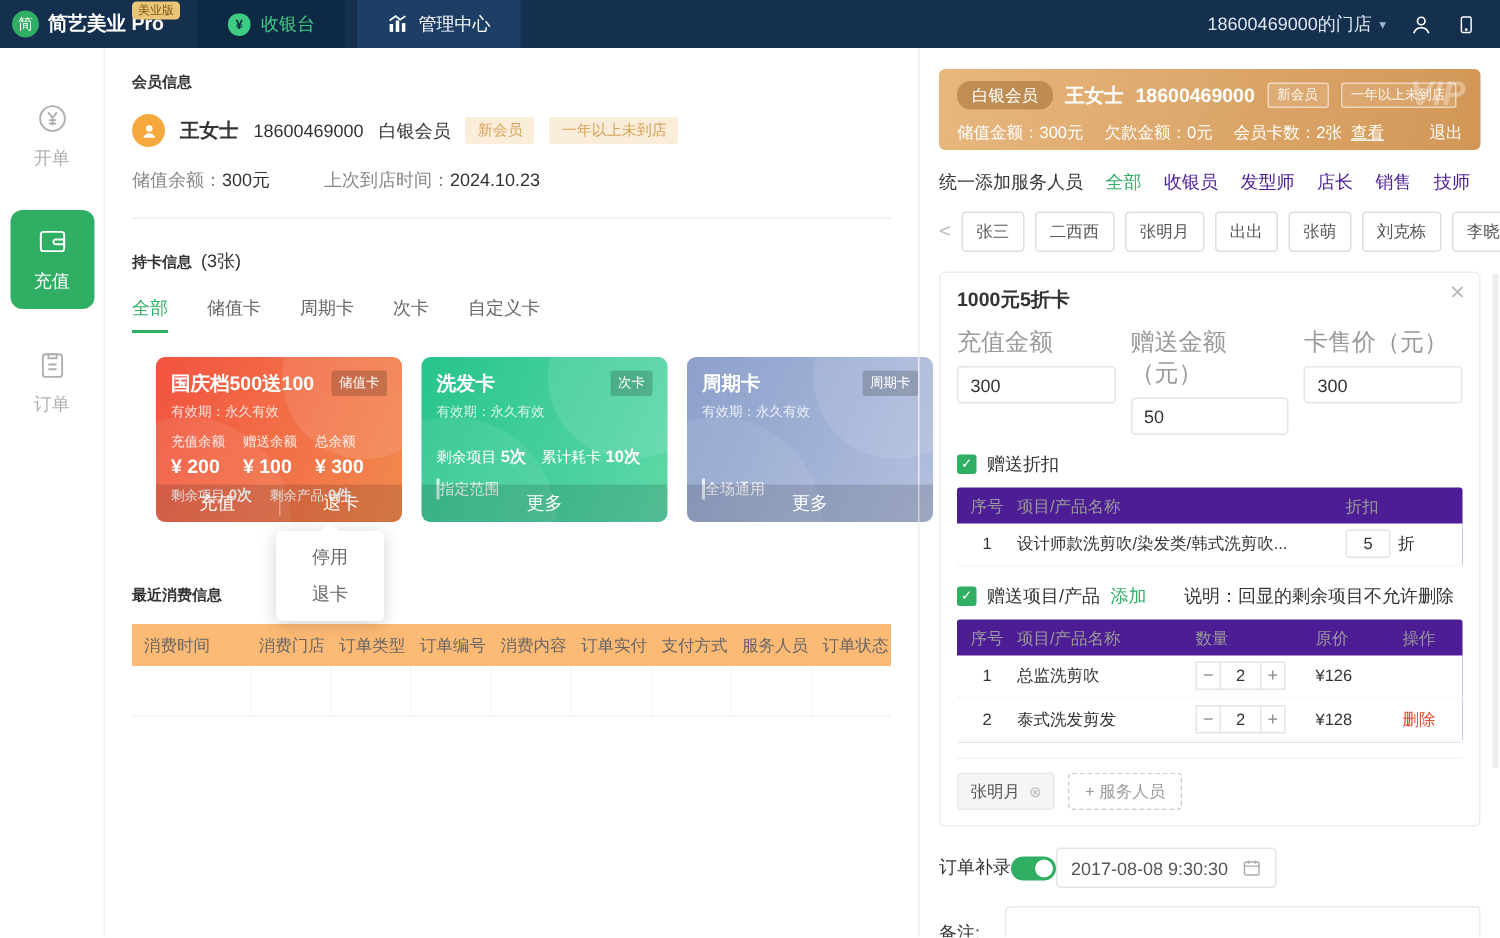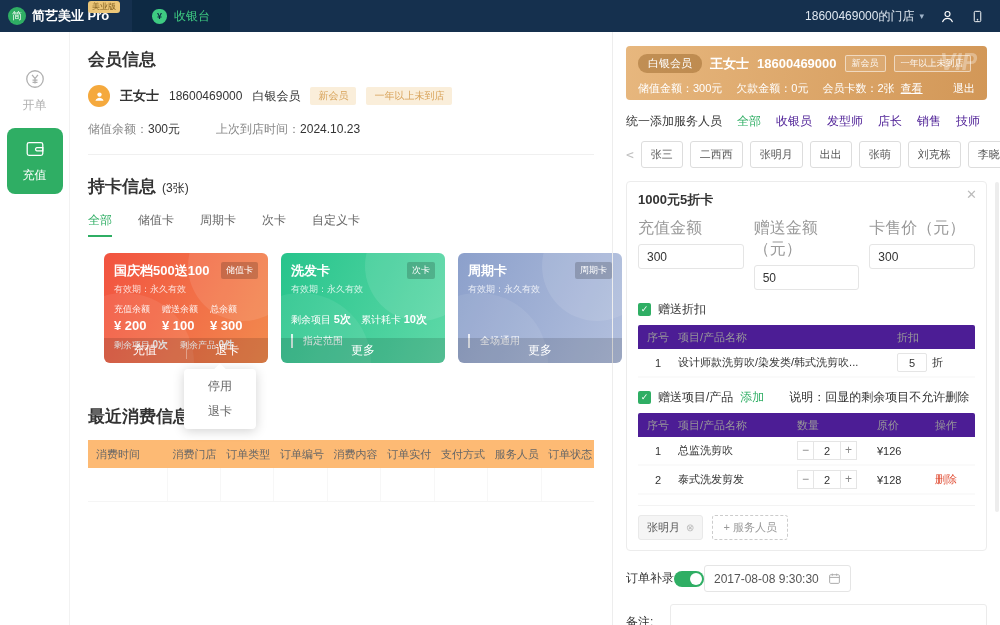--- a/index.html
+++ b/index.html
@@ -17,26 +17,26 @@
   .tn-item.cashier { background:#0d2943; color:#3ecb82; }
   .tn-item.admin { background:#1d3f66; color:#fff; }
   .bag { width:15px; height:15px; background:#3ecb82; border-radius:7px 7px 8px 8px; color:#0d2943; font-size:9px; font-weight:bold; display:flex; align-items:center; justify-content:center; }
   .top-right { margin-left:auto; display:flex; align-items:center; gap:16px; padding-right:16px; }
   .store { font-size:12px; color:#dfe7f0; display:flex; align-items:center; gap:5px; cursor:pointer; }
   .caret { font-size:9px; color:#9fb3c8; }
 
   
   .bodyrow { display:flex; height:593px; }
 
-  .sidebar { width:70px; flex:none; border-right:1px solid #f2f2f2; padding-top:30px; display:flex; flex-direction:column; align-items:center; gap:8px; }
+  .sidebar { width:70px; flex:none; border-right:1px solid #f2f2f2; padding-top:30px; display:flex; flex-direction:column; align-items:center; gap:20px; }
   .side-item { display:flex; flex-direction:column; align-items:center; gap:7px; font-size:12px; color:#b0b0b0; width:56px; padding:6px 0; border-radius:8px; cursor:pointer; }
   .side-item.active { background:#2fae64; color:#fff; padding:10px 0; }
 
   .main { flex:1; min-width:0; padding:16px 18px 0 18px; position:relative; }
-  .sec-title { font-size:17px; font-weight:bold; color:#333; }
+  .sec-title { font-size:10px; font-weight:bold; color:#333; }
 
   .member-row { margin-top:14px; display:flex; align-items:center; gap:10px; font-size:12px; color:#333; }
   .avatar { width:22px; height:22px; border-radius:50%; background:#f5a93d; display:flex; align-items:center; justify-content:center; flex:none; }
   .member-name { font-weight:bold; font-size:13px; }
   .m-badge { background:#faeeda; color:#d8a35a; font-size:10px; padding:2px 8px; border-radius:2px; }
   .balance-row { margin-top:14px; font-size:12px; color:#888; display:flex; gap:36px; }
   .balance-row b { color:#333; font-weight:normal; }
   .hr { border-top:1px solid #f0f0f0; margin-top:16px; }
 
   .cards-title-row { margin-top:20px; display:flex; gap:6px; align-items:baseline; }
@@ -57,21 +57,21 @@
   .mcard-tag { font-size:9px; background:rgba(0,0,0,0.18); padding:2px 5px; border-radius:2px; }
   .mcard-validity { font-size:9px; opacity:.8; margin-top:3px; position:relative; z-index:1; }
   .mcard-stats { display:flex; margin-top:7px; position:relative; z-index:1; }
   .mstat { flex:1; }
   .mstat-label { font-size:9px; opacity:.9; }
   .mstat-value { font-size:13px; font-weight:bold; margin-top:2px; }
   .mcard-extra { display:flex; gap:12px; margin-top:5px; font-size:9px; position:relative; z-index:1; }
   .mcard-extra b { font-size:10px; }
   .mcard-usage { display:flex; gap:10px; margin-top:16px; font-size:10px; position:relative; z-index:1; }
   .mcard-usage b { font-size:11px; }
-  .mcard-scope { margin-top:7px; font-size:10px; border-left:2px solid rgba(255,255,255,0.85); padding-left:10px; position:relative; z-index:1; opacity:.95; }
+  .mcard-scope { margin-top:7px; font-size:10px; border-left:2px solid rgba(255,255,255,0.85); padding-left:0; position:relative; z-index:1; opacity:.95; }
   .c3 .mcard-scope { margin-top:38px; }
   .mcard-footer { position:absolute; left:0; right:0; bottom:0; height:25px; background:rgba(0,0,0,0.13); display:flex; align-items:center; font-size:12px; z-index:2; }
   .fbtn { flex:1; text-align:center; cursor:pointer; }
   .fbtn + .fbtn { border-left:1px solid rgba(255,255,255,0.35); }
 
   .card-menu { position:absolute; left:80px; top:116px; width:72px; background:#fff; border-radius:4px; box-shadow:0 2px 12px rgba(0,0,0,0.18); padding:5px 0; z-index:6; }
   .card-menu::before { content:""; position:absolute; top:-4px; left:32px; width:8px; height:8px; background:#fff; transform:rotate(45deg); }
   .menu-item { height:25px; line-height:25px; text-align:center; font-size:12px; color:#666; cursor:pointer; }
 
   .consume-title { margin-top:42px; }
@@ -151,20 +151,29 @@
     <div class="brand">
       <span class="logo">简</span>
       <span class="brand-name">简艺美业 Pro</span>
       <span class="ver-badge">美业版</span>
     </div>
     <nav class="topnav">
       <div class="tn-item cashier">
         <span class="bag">¥</span>
         <span>收银台</span>
       </div>
+      <div class="tn-item admin">
+        <svg width="14" height="14" viewBox="0 0 24 24" fill="#fff">
+            <rect x="3" y="12" width="4" height="9"></rect>
+            <rect x="10" y="8" width="4" height="13"></rect>
+            <rect x="17" y="11" width="4" height="10"></rect>
+            <path d="M3 8l7-5 5 4 6-4" stroke="#fff" stroke-width="2" fill="none"></path>
+          </svg>
+        <span>管理中心</span>
+      </div>
     </nav>
     <div class="top-right">
       <span class="store">
         <span>18600469000的门店</span>
         <span class="caret">▾</span>
       </span>
       <svg width="15" height="15" viewBox="0 0 24 24" fill="none" stroke="#fff" stroke-width="1.8">
           <circle cx="12" cy="8" r="4"></circle>
           <path d="M4 21c1.5-4 5-6 8-6s6.5 2 8 6"></path>
         </svg>
@@ -185,20 +194,27 @@
           </svg>
         <span>开单</span>
       </div>
       <div class="side-item active">
         <svg width="22" height="22" viewBox="0 0 24 24" fill="none" stroke="currentColor" stroke-width="1.4">
             <rect x="3.5" y="5" width="17" height="14" rx="2"></rect>
             <path d="M14 10.5h6.5v3.5H14a1.8 1.8 0 010-3.5z"></path>
           </svg>
         <span>充值</span>
       </div>
+      <div class="side-item">
+        <svg width="22" height="22" viewBox="0 0 24 24" fill="none" stroke="currentColor" stroke-width="1.4">
+            <rect x="5" y="4.5" width="14" height="16.5" rx="2"></rect>
+            <path d="M9 4.5h6v3H9zM9 12h6M9 15.5h6"></path>
+          </svg>
+        <span>订单</span>
+      </div>
     </aside>
 
     <main class="main">
       <div class="sec-title">会员信息</div>
 
       <div class="member-row">
         <span class="avatar">
           <svg width="13" height="13" viewBox="0 0 24 24" fill="#fff">
               <circle cx="12" cy="8.5" r="4"></circle>
               <path d="M4.5 20c1.5-4 4.8-5.5 7.5-5.5s6 1.5 7.5 5.5z"></path>

